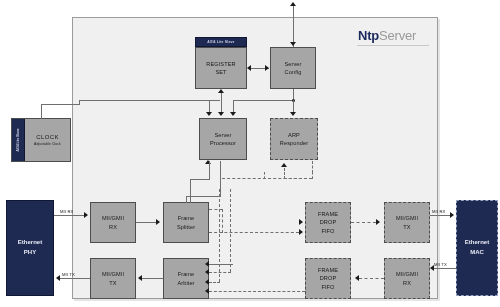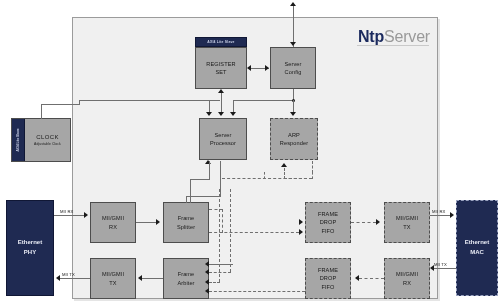--- a/index.html
+++ b/index.html
@@ -38,21 +38,21 @@
   #clock-strip{background:#1f2a52;border-right:1px solid #101735;}
   #clock-strip span{display:block;transform:rotate(-90deg);
        transform-origin:center;white-space:nowrap;
        font-size:3.2px;color:#c8cfe6;font-weight:bold;}
   #clock-body{display:flex;flex-direction:column;align-items:center;
        justify-content:center;text-align:center;color:#1a1a1a;}
   #clock-title{font-size:6px;letter-spacing:.4px;}
   #clock-sub{font-size:3.4px;margin-top:2px;letter-spacing:.1px;}
 
   
-  #title{font-size:16px;letter-spacing:-.2px;white-space:nowrap;}
+  #title{font-size:13px;letter-spacing:-.2px;white-space:nowrap;}
   #title .a{color:#1b2a5e;font-weight:bold;}
   #title .b{color:#9a9a9a;font-weight:normal;}
   #title-rule{background:#c9c9c9;height:1px;}
 
   
   .ln-h{background:#6f6f6f;height:1px;}
   .ln-v{background:#6f6f6f;width:1px;}
   .dln-h{height:0;border-top:1px dashed #6f6f6f;}
   .dln-v{width:0;border-left:1px dashed #6f6f6f;}
 

